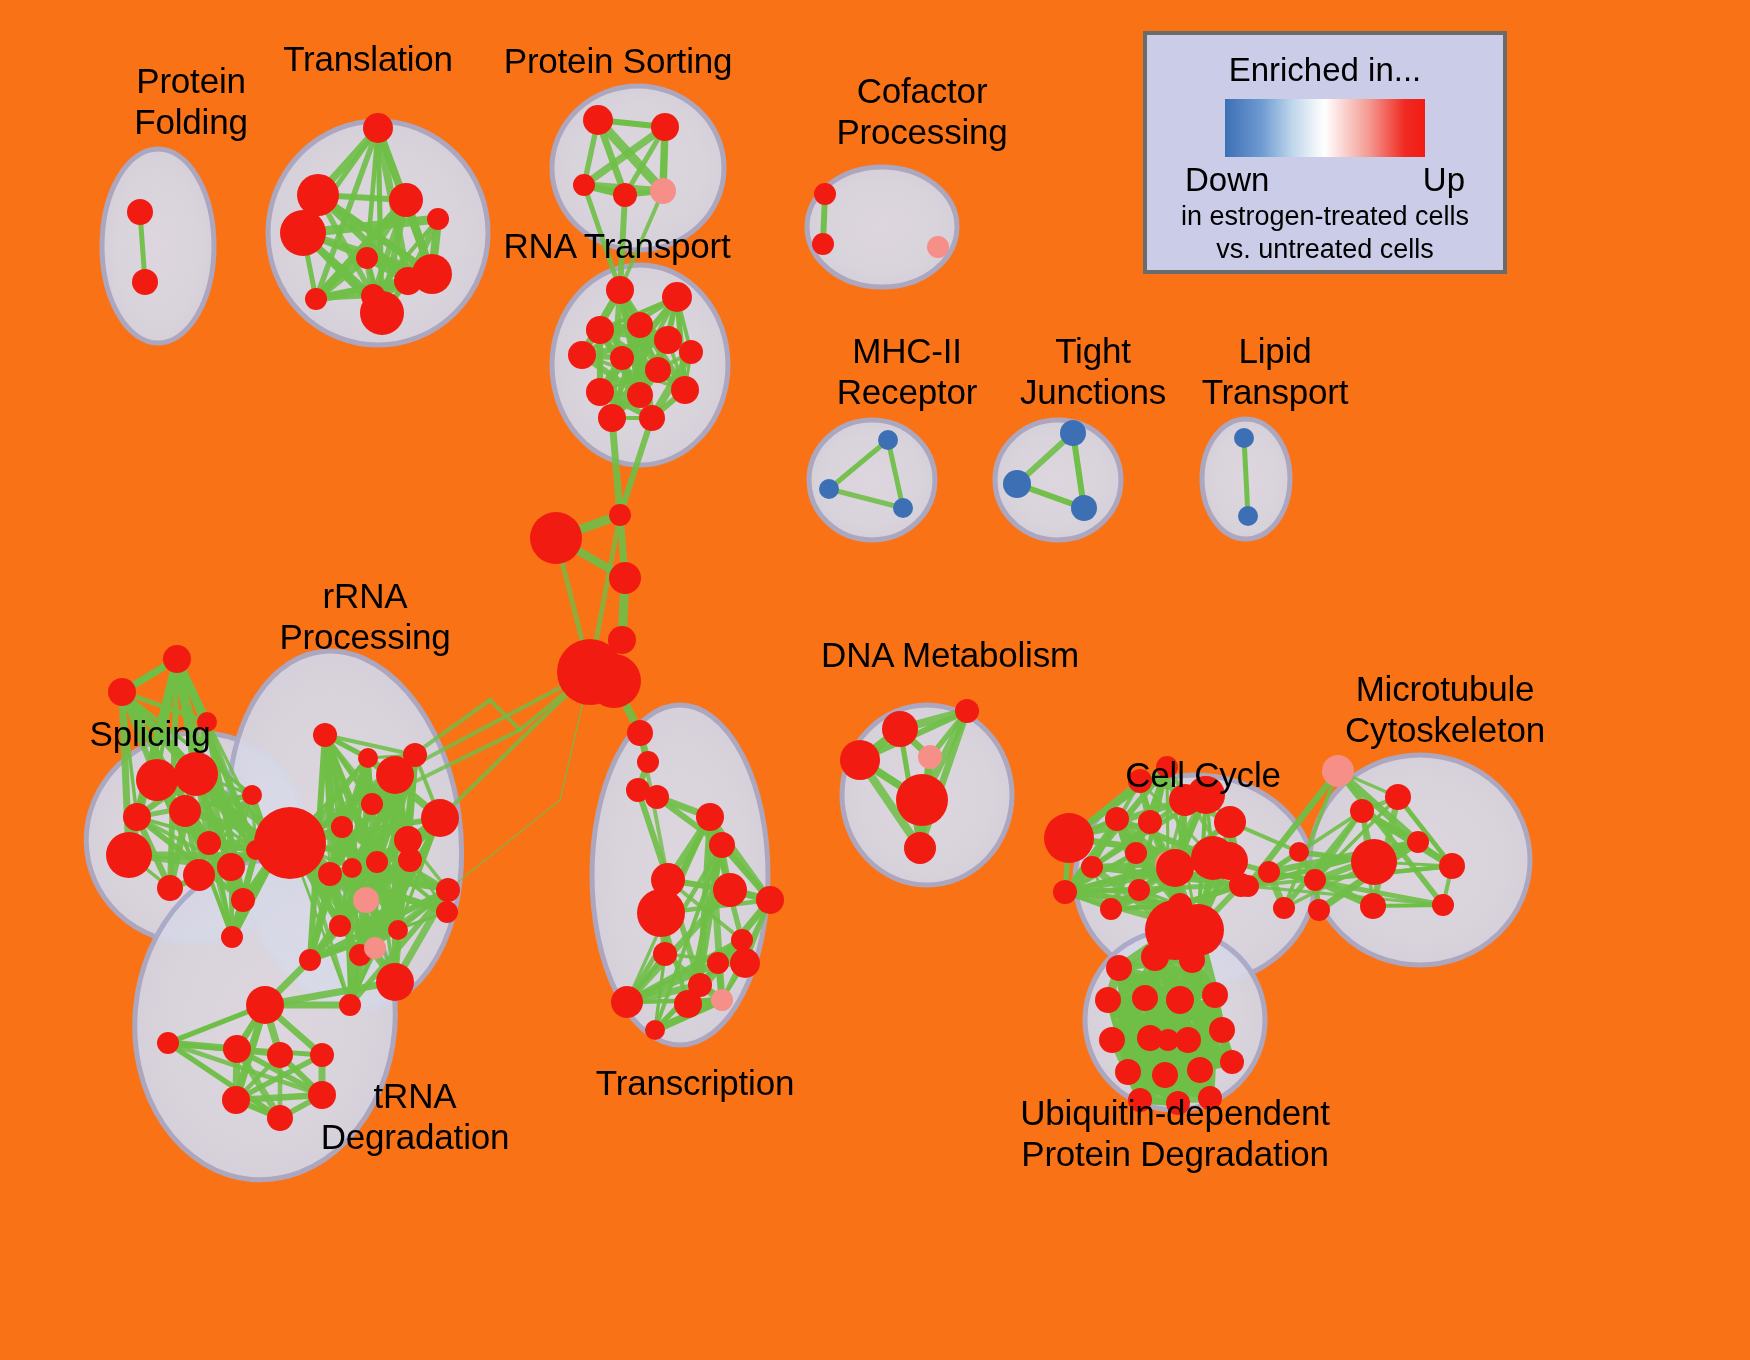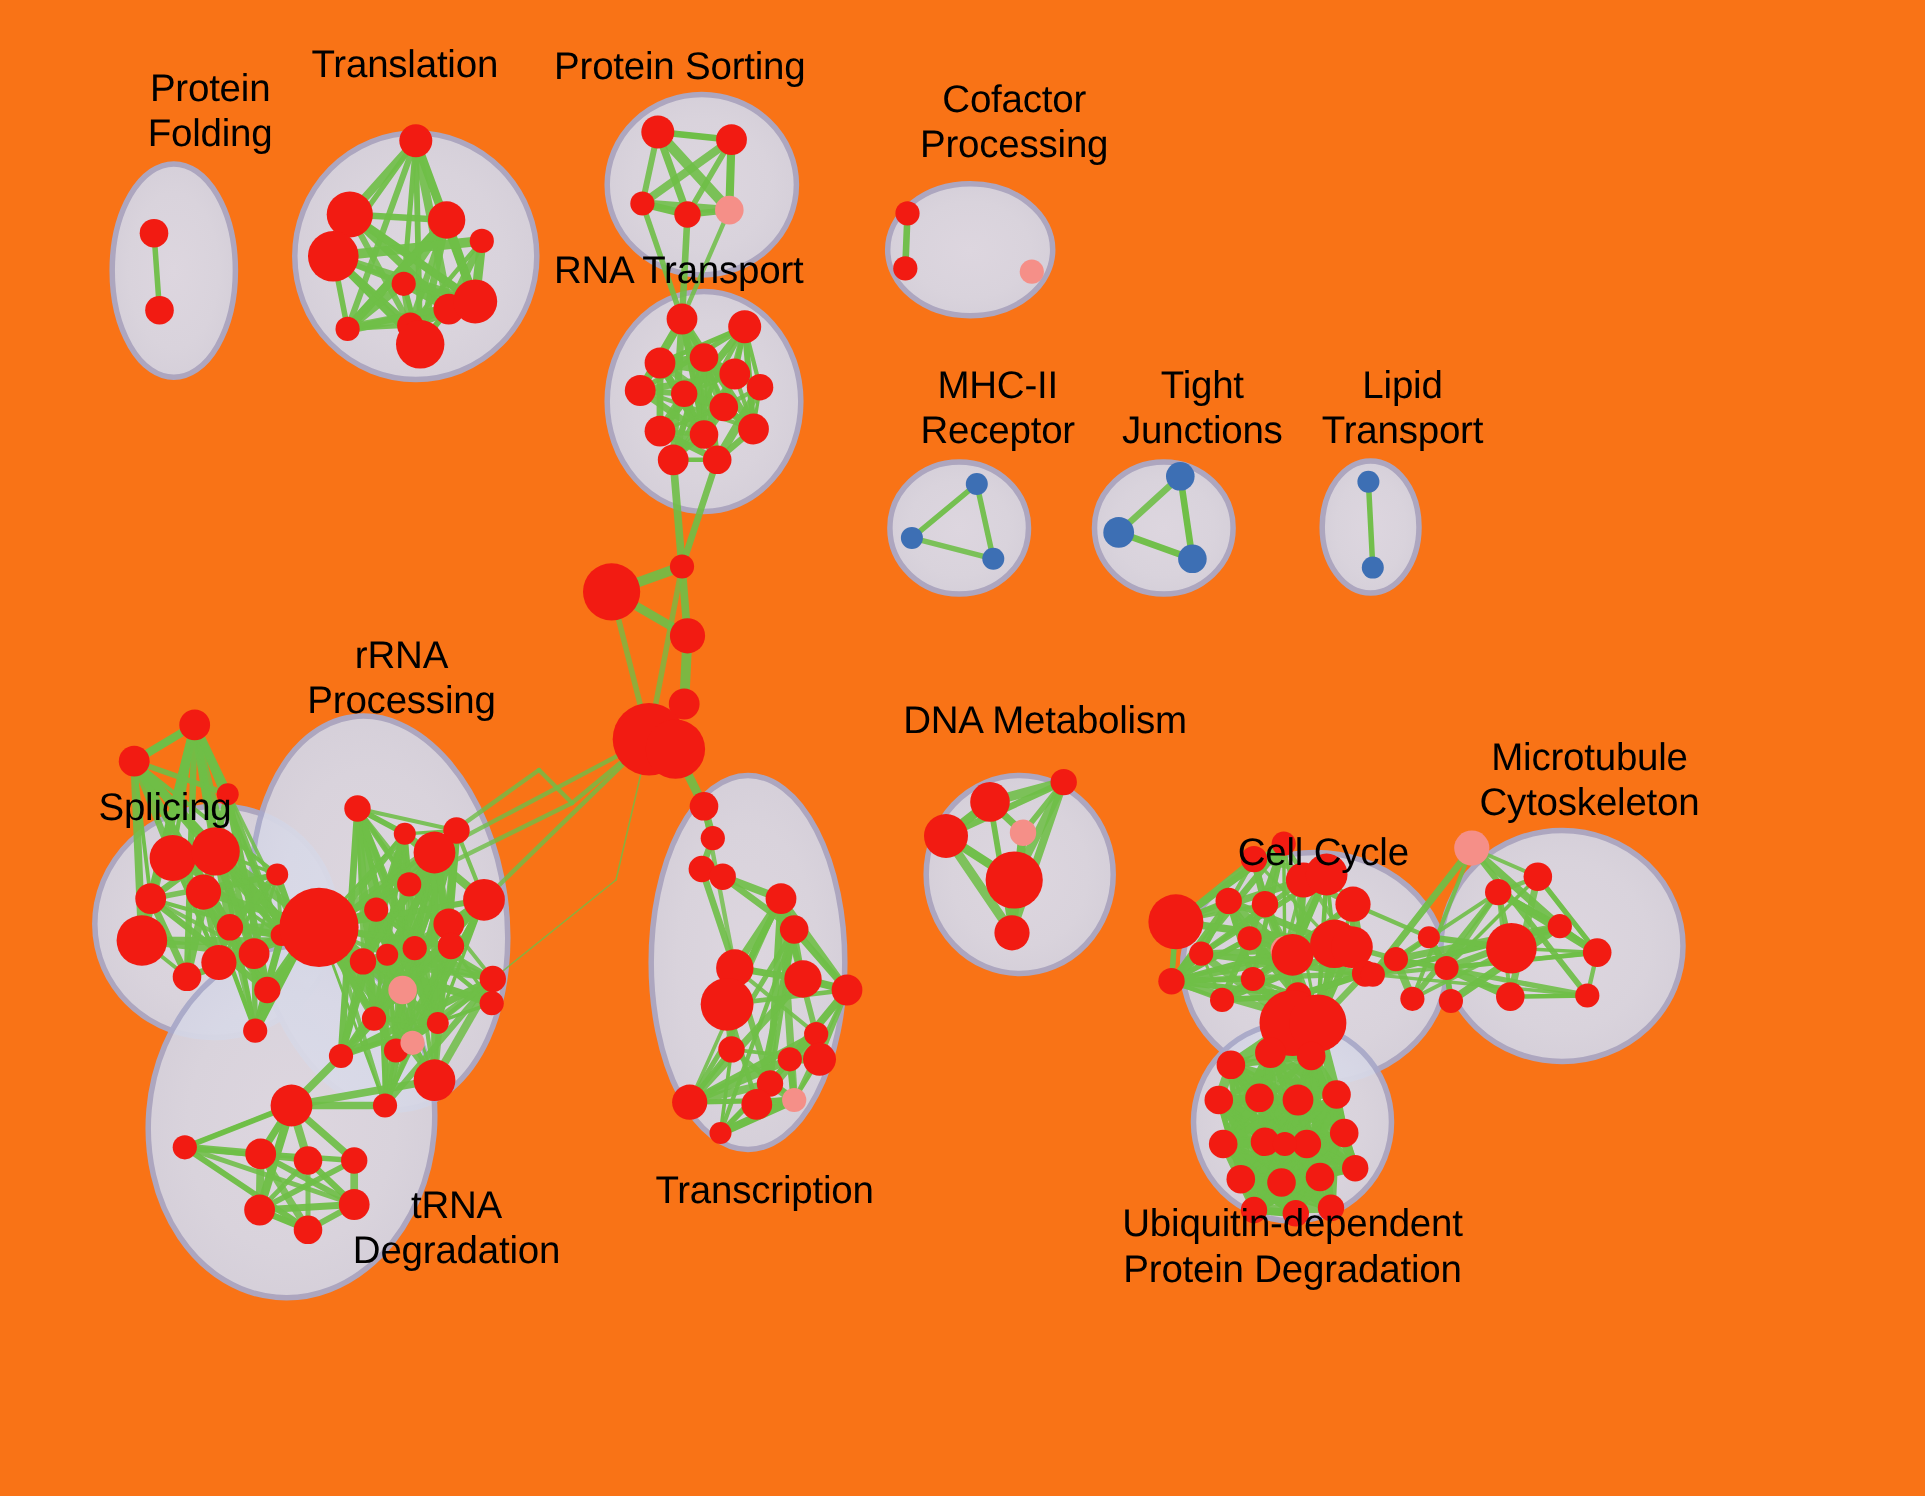--- a/index.html
+++ b/index.html
@@ -976,14 +976,24 @@
 Degradation</div>
       <div class="cl-label" style="left: 565px; top: 1062px; width: 260px;">Transcription</div>
       <div class="cl-label" style="left: 800px; top: 634px; width: 300px;">DNA Metabolism</div>
       <div class="cl-label" style="left: 1088px; top: 754px; width: 230px;">Cell Cycle</div>
       <div class="cl-label" style="left: 1300px; top: 668px; width: 290px;">Microtubule
 Cytoskeleton</div>
       <div class="cl-label" style="left: 975px; top: 1092px; width: 400px;">Ubiquitin-dependent
 Protein Degradation</div>
     </div>
 
+  <div id="legend">
+    <div id="legend-title">Enriched in...</div>
+    <div id="legend-bar"></div>
+    <div id="legend-ends">
+      <span>Down</span>
+      <span>Up</span>
+    </div>
+    <div class="legend-sub">in estrogen-treated cells</div>
+    <div class="legend-sub">vs. untreated cells</div>
+  </div>
 
 </div>
 
 </body></html>

